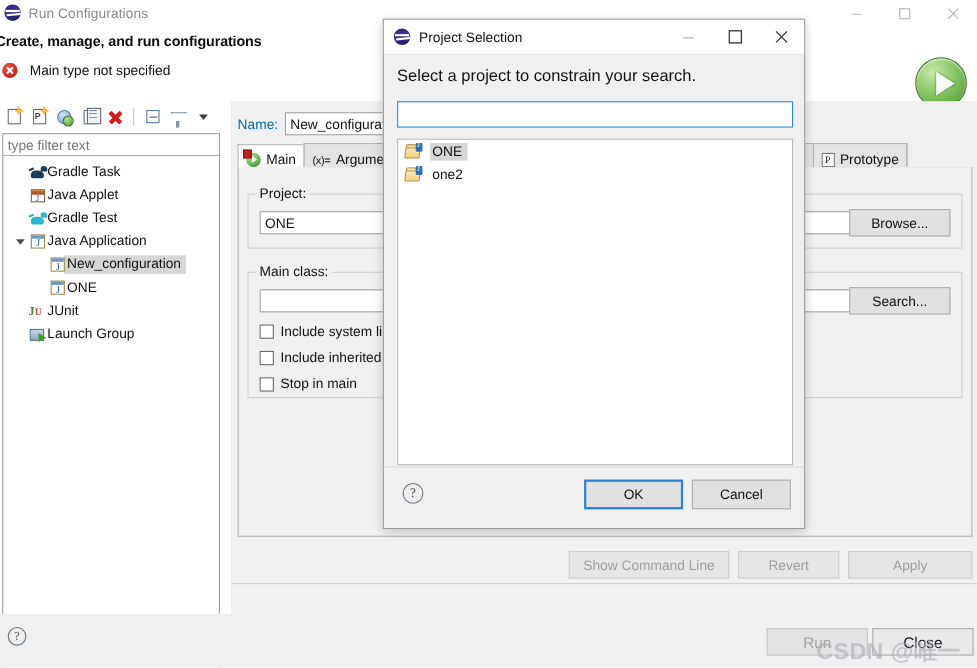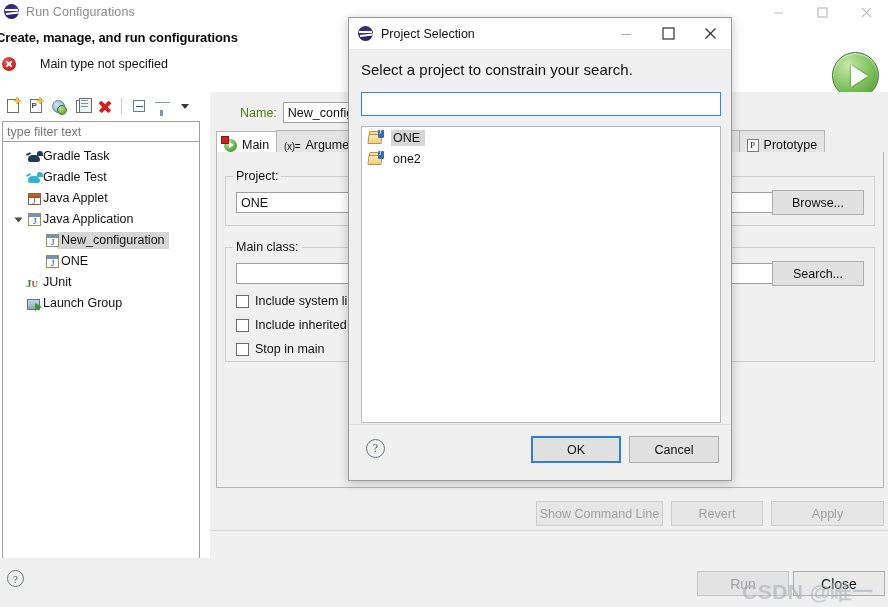--- a/index.html
+++ b/index.html
@@ -55,21 +55,21 @@
     position: absolute; left: 0; top: 24px; width: 888px; height: 66px;
     background: #ffffff;
   }
   .hdr-title {
     position: absolute; left: -4px; top: 6px;
     font-size: 13px; font-weight: bold; color: #0b0b0b;
     letter-spacing: -0.1px;
   }
   .hdr-msg {
     position: absolute; left: 2px; top: 33px;
-    display: flex; align-items: center; gap: 24px;
+    display: flex; align-items: center; gap: 11px;
     font-size: 12.5px; color: #111;
   }
   .err-ico {
     width: 14px; height: 14px; border-radius: 50%;
     background: radial-gradient(circle at 35% 30%, #e8514a 0%, #c9201a 75%);
     position: relative; flex: none;
   }
   .err-ico::before, .err-ico::after {
     content: ""; position: absolute; left: 3px; top: 6px; width: 8px; height: 2px;
     background: #fff; border-radius: 1px;
@@ -278,21 +278,21 @@
   }
 
   
   .right-panel {
     position: absolute; left: 210px; top: 92px; width: 678px; height: 466px;
     background: #f0f0f0;
   }
   .name-row {
     position: absolute; left: 6px; top: 10px; display: flex; align-items: center; gap: 6px;
   }
-  .name-lbl { font-size: 12.5px; color: #4d7c0f; margin-left: 24px; }
+  .name-lbl { font-size: 12.5px; color: #0369a1; }
   .name-input {
     width: 400px; height: 21px; border: 1px solid #a0a0a0; background: #fff;
     font-size: 12.5px; color: #111; padding: 1px 4px; display: flex; align-items: center;
   }
 
   .tabstrip {
     position: absolute; left: 6px; top: 38px; right: 4px; height: 23px;
     border-bottom: 1px solid #b5b5b5;
     display: flex; align-items: flex-end;
   }
@@ -564,35 +564,35 @@
                 <span class="head"></span>
                 <span class="tail"></span>
               </span>
           </span>
           <span class="tree-label">Gradle Task</span>
         </div>
 
         <div class="tree-row">
           <span class="tw"></span>
           <span class="tree-ico">
+              <span class="ico-applet"></span>
+            </span>
+          <span class="tree-label">Java Applet</span>
+        </div>
+
+        <div class="tree-row">
+          <span class="tw"></span>
+          <span class="tree-ico">
             <span class="ico-gradle teal">
                 <span class="body"></span>
                 <span class="head"></span>
                 <span class="tail"></span>
               </span>
           </span>
           <span class="tree-label">Gradle Test</span>
-        </div>
-
-        <div class="tree-row">
-          <span class="tw"></span>
-          <span class="tree-ico">
-              <span class="ico-applet"></span>
-            </span>
-          <span class="tree-label">Java Applet</span>
         </div>
 
         <div class="tree-row">
           <span class="tw">
               <span class="chev open"></span>
             </span>
           <span class="tree-ico">
               <span class="ico-javaapp"></span>
             </span>
           <span class="tree-label">Java Application</span>
@@ -689,21 +689,21 @@
         </div>
         <div class="cbrow" style="left:10px; top:94px;">
           <span class="cbox"></span>
           <span>Stop in main</span>
         </div>
       </div>
 
     </div>
 
     <div class="bottom-btns">
-      <span class="btn disabled" style="width:127px;">Show Command Line</span>
+      <span class="btn disabled" style="width:146px;">Show Command Line</span>
       <span class="btn disabled" style="width:92px;">Revert</span>
       <span class="btn disabled" style="width:113px;">Apply</span>
     </div>
     <div class="footer-sep"></div>
   </div>
 
   <div class="bottom-area">
     <div class="help-ico">?</div>
     <div class="run-close">
       <span class="rc-btn">Run</span>

